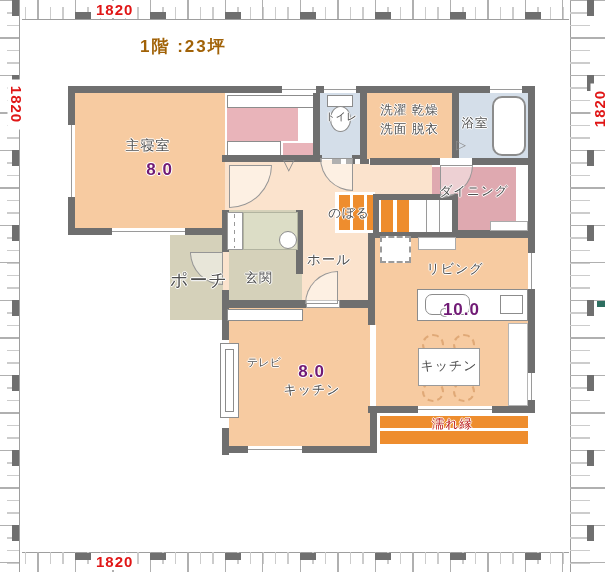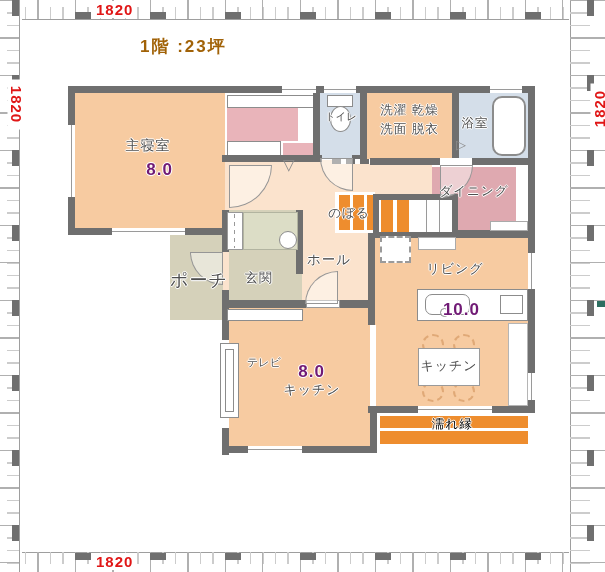--- a/index.html
+++ b/index.html
@@ -196,15 +196,15 @@
   <div class="lbl" style="left:324px;top:206px;width:50px;font-size:12.5px;">のぼる</div>
   <div class="lbl" style="left:297px;top:252px;width:64px;font-size:13.5px;">ホール</div>
   <div class="lbl" style="left:229px;top:270px;width:60px;">玄関</div>
   <div class="lbl" style="left:170px;top:270px;width:50px;font-size:18px;">ポーチ</div>
   <div class="lbl" style="left:420px;top:261px;width:70px;">リビング</div>
   <div class="num" style="left:424px;top:300px;width:56px;">10.0</div>
   <div class="lbl" style="left:414px;top:358px;width:70px;">キッチン</div>
   <div class="num" style="left:280px;top:362px;width:45px;">8.0</div>
   <div class="lbl" style="left:282px;top:382px;width:60px;">キッチン</div>
   <div class="lbl" style="left:240px;top:356px;width:48px;font-size:11px;letter-spacing:0;">テレビ</div>
-  <div class="lbl" style="left:415px;top:417px;width:75px;font-size:12.5px;color:#000000;">濡れ縁</div>
+  <div class="lbl" style="left:415px;top:417px;width:75px;font-size:12.5px;color:#b91c1c;">濡れ縁</div>
 
 </div>
 
 </body></html>

